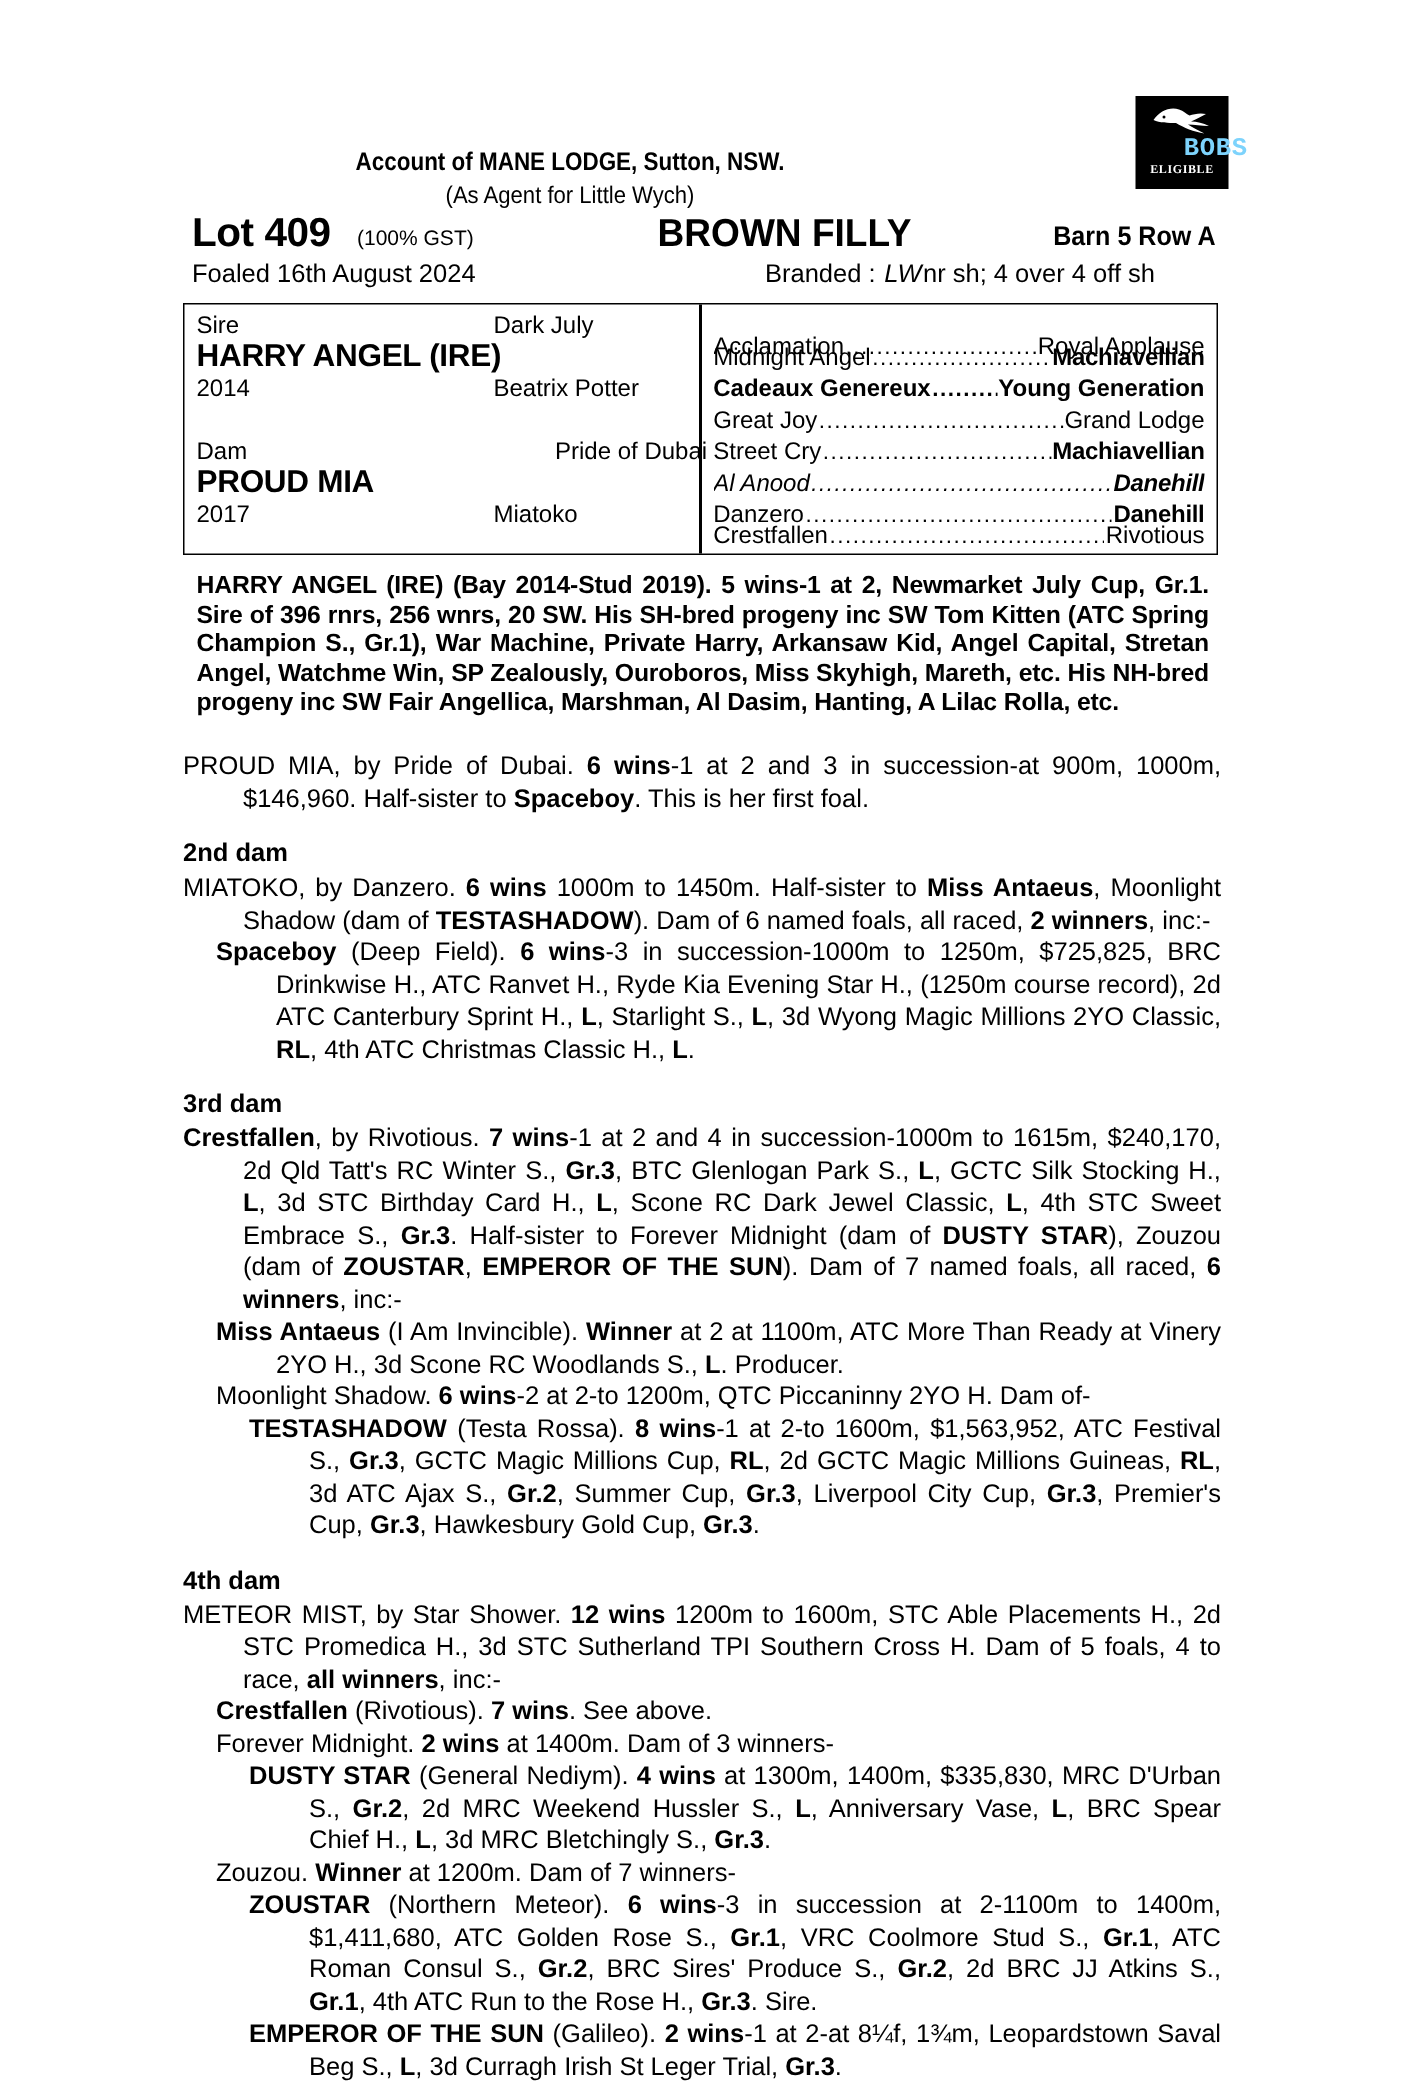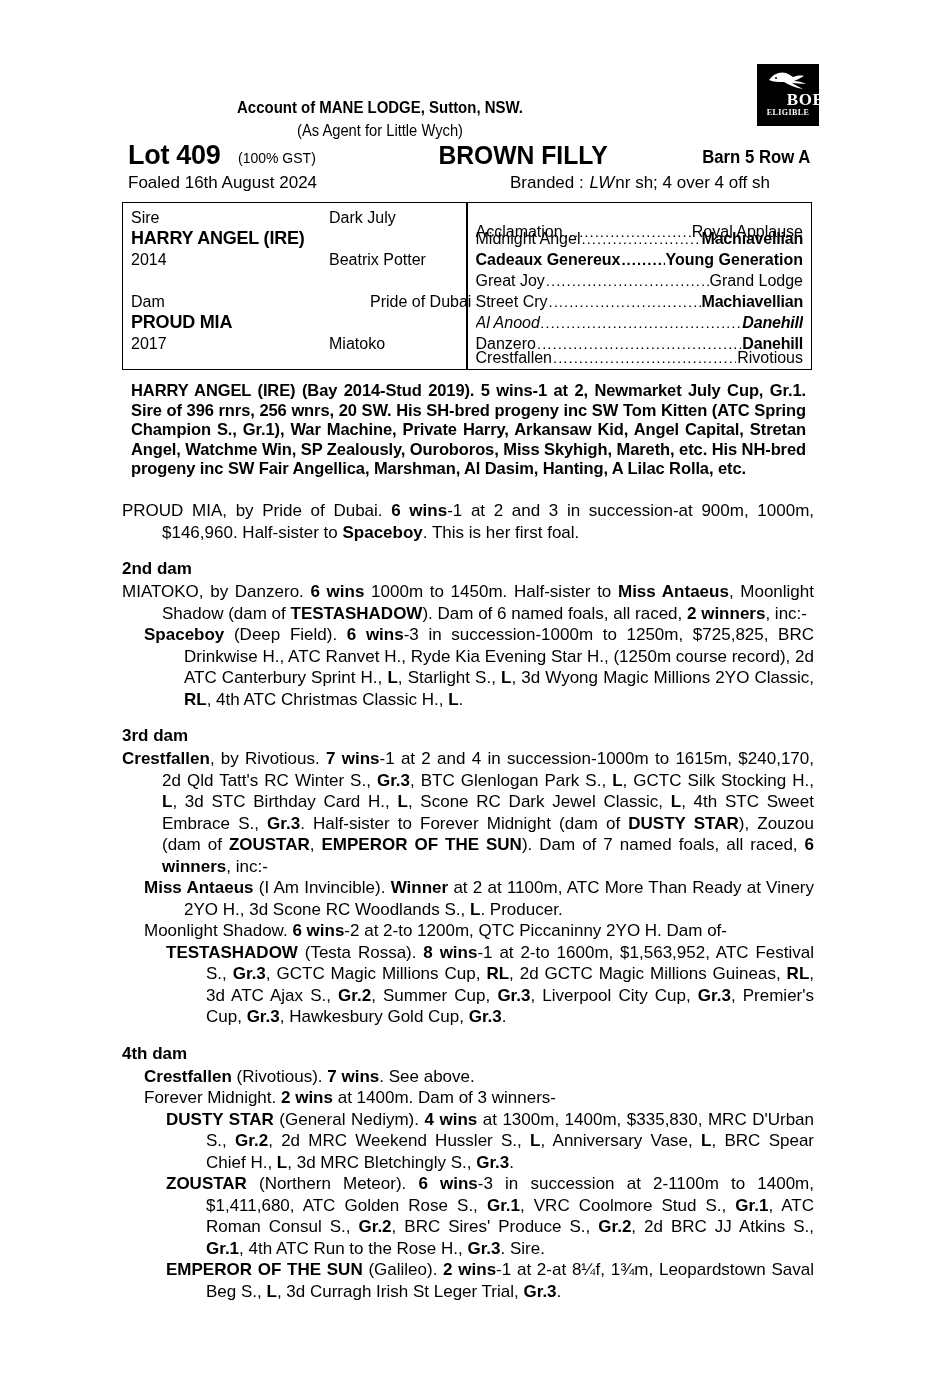--- a/index.html
+++ b/index.html
@@ -37,22 +37,22 @@
     flex-direction: column;
     align-items: center;
     justify-content: flex-start;
   }
   .bobs-horse {
     margin-top: 5px;
     width: 44px;
     height: 22px;
   }
   .bobs-word {
-    color: #ffffff;
-    font-family: Liberation Serif, serif;
+    color: #7dd3fc;
+    font-family: Liberation Mono, monospace;
     font-weight: bold;
     font-size: 17px;
     line-height: 17px;
     letter-spacing: 0.5px;
     margin-top: 0px;
     margin-left: 45px;
   }
   .bobs-sub {
     color: #ffffff;
     font-family: "Liberation Serif", serif;
@@ -187,21 +187,21 @@
     height: 100%;
   }
   .pl-line {
     position: absolute;
     font-size: 16px;
     line-height: 20px;
     white-space: nowrap;
   }
   .pl-label { left: 8px; }
   .pl-mid   { left: 206px; }
-  .pl-bold  { font-weight: bold; font-size: 18px; letter-spacing: -0.2px; }
+  .pl-bold  { font-weight: bold; font-size: 21px; letter-spacing: -0.2px; }
 
   .pr-line {
     position: absolute;
     left: 8px;
     right: 8px;
     font-size: 16px;
     line-height: 20px;
     display: flex;
     align-items: baseline;
     white-space: nowrap;
@@ -358,20 +358,22 @@
       <p class="para hang0">PROUD MIA, by Pride of Dubai. <b>6 wins</b>-1 at 2 and 3 in succession-at 900m, 1000m, $146,960. Half-sister to <b>Spaceboy</b>. This is her first foal.</p>
       <div class="dam-head">2nd dam</div>
       <p class="para hang0">MIATOKO, by Danzero. <b>6 wins</b> 1000m to 1450m. Half-sister to <b>Miss Antaeus</b>, Moonlight Shadow (dam of <b>TESTASHADOW</b>). Dam of 6 named foals, all raced, <b>2 winners</b>, inc:-</p>
       <p class="para hang1"><b>Spaceboy</b> (Deep Field). <b>6 wins</b>-3 in succession-1000m to 1250m, $725,825, BRC Drinkwise H., ATC Ranvet H., Ryde Kia Evening Star H., (1250m course record), 2d ATC Canterbury Sprint H., <b>L</b>, Starlight S., <b>L</b>, 3d Wyong Magic Millions 2YO Classic, <b>RL</b>, 4th ATC Christmas Classic H., <b>L</b>.</p>
       <div class="dam-head">3rd dam</div>
       <p class="para hang0"><b>Crestfallen</b>, by Rivotious. <b>7 wins</b>-1 at 2 and 4 in succession-1000m to 1615m, $240,170, 2d Qld Tatt's RC Winter S., <b>Gr.3</b>, BTC Glenlogan Park S., <b>L</b>, GCTC Silk Stocking H., <b>L</b>, 3d STC Birthday Card H., <b>L</b>, Scone RC Dark Jewel Classic, <b>L</b>, 4th STC Sweet Embrace S., <b>Gr.3</b>. Half-sister to Forever Midnight (dam of <b>DUSTY STAR</b>), Zouzou (dam of <b>ZOUSTAR</b>, <b>EMPEROR OF THE SUN</b>). Dam of 7 named foals, all raced, <b>6 winners</b>, inc:-</p>
       <p class="para hang1"><b>Miss Antaeus</b> (I Am Invincible). <b>Winner</b> at 2 at 1100m, ATC More Than Ready at Vinery 2YO H., 3d Scone RC Woodlands S., <b>L</b>. Producer.</p>
       <p class="para hang1b">Moonlight Shadow. <b>6 wins</b>-2 at 2-to 1200m, QTC Piccaninny 2YO H. Dam of-</p>
       <p class="para hang2"><b>TESTASHADOW</b> (Testa Rossa). <b>8 wins</b>-1 at 2-to 1600m, $1,563,952, ATC Festival S., <b>Gr.3</b>, GCTC Magic Millions Cup, <b>RL</b>, 2d GCTC Magic Millions Guineas, <b>RL</b>, 3d ATC Ajax S., <b>Gr.2</b>, Summer Cup, <b>Gr.3</b>, Liverpool City Cup, <b>Gr.3</b>, Premier's Cup, <b>Gr.3</b>, Hawkesbury Gold Cup, <b>Gr.3</b>.</p>
       <div class="dam-head">4th dam</div>
+      <p class="para hang0">METEOR MIST, by Star Shower. <b>12 wins</b> 1200m to 1600m, STC Able Placements H., 2d STC Promedica H., 3d STC Sutherland TPI Southern Cross H. Dam of 5 foals, 4 to race, <b>all winners</b>, inc:-</p>
       <p class="para hang1"><b>Crestfallen</b> (Rivotious). <b>7 wins</b>. See above.</p>
       <p class="para hang1b">Forever Midnight. <b>2 wins</b> at 1400m. Dam of 3 winners-</p>
       <p class="para hang2"><b>DUSTY STAR</b> (General Nediym). <b>4 wins</b> at 1300m, 1400m, $335,830, MRC D'Urban S., <b>Gr.2</b>, 2d MRC Weekend Hussler S., <b>L</b>, Anniversary Vase, <b>L</b>, BRC Spear Chief H., <b>L</b>, 3d MRC Bletchingly S., <b>Gr.3</b>.</p>
+      <p class="para hang1b">Zouzou. <b>Winner</b> at 1200m. Dam of 7 winners-</p>
       <p class="para hang2"><b>ZOUSTAR</b> (Northern Meteor). <b>6 wins</b>-3 in succession at 2-1100m to 1400m, $1,411,680, ATC Golden Rose S., <b>Gr.1</b>, VRC Coolmore Stud S., <b>Gr.1</b>, ATC Roman Consul S., <b>Gr.2</b>, BRC Sires' Produce S., <b>Gr.2</b>, 2d BRC JJ Atkins S., <b>Gr.1</b>, 4th ATC Run to the Rose H., <b>Gr.3</b>. Sire.</p>
       <p class="para hang2"><b>EMPEROR OF THE SUN</b> (Galileo). <b>2 wins</b>-1 at 2-at 8¼f, 1¾m, Leopardstown Saval Beg S., <b>L</b>, 3d Curragh Irish St Leger Trial, <b>Gr.3</b>.</p>
     </div>
 
 </div>
 
 </body></html>

